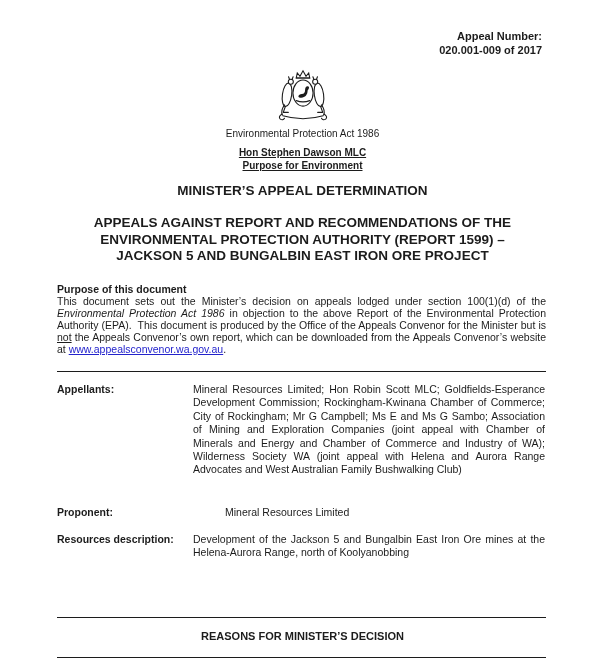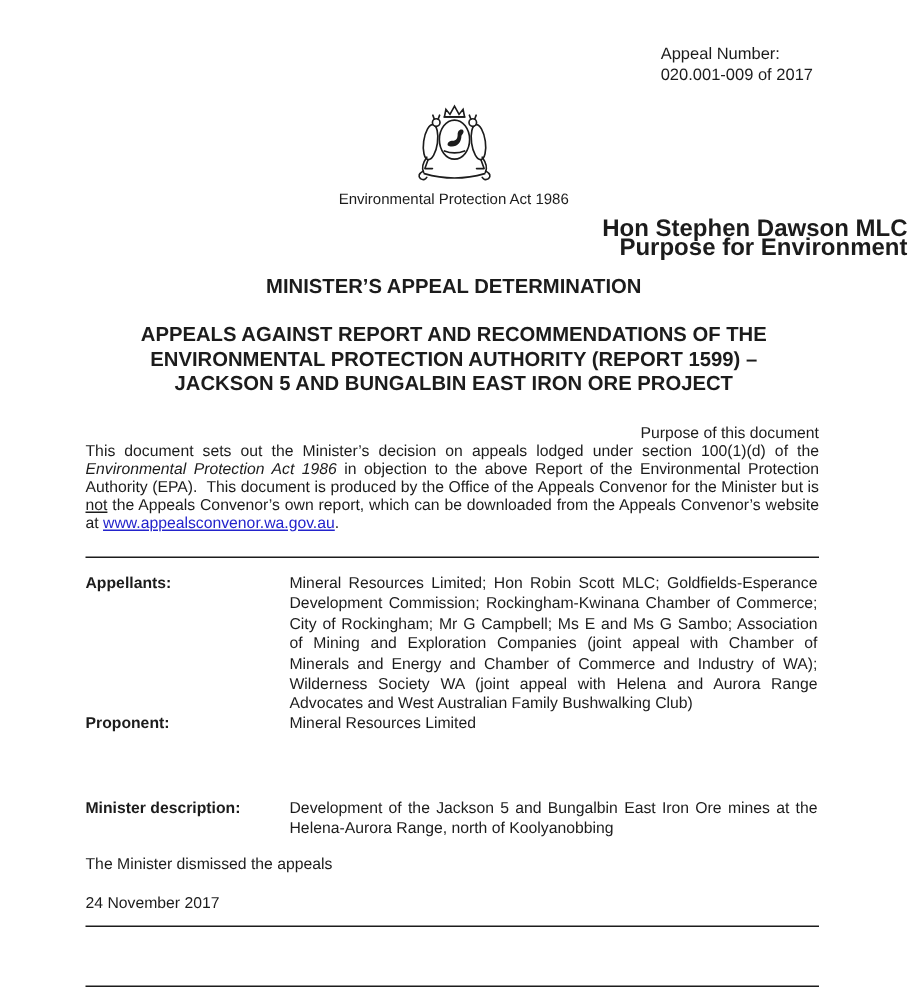--- a/index.html
+++ b/index.html
@@ -6,42 +6,42 @@
   .page{
     position:relative;
     width:605px;height:668px;
     background:#ffffff;
     color:#1c1c1c;
     font-family:"Liberation Sans", sans-serif;
     overflow:hidden;
   }
   .appeal-number{
     position:absolute;top:30px;right:63px;
-    font-weight:normal;font-size:11px;line-height:13.5px;
+    text-align:right;font-weight:bold;font-size:11px;line-height:13.5px;
   }
   .crest-wrap{position:absolute;top:67px;left:0;width:100%;display:flex;justify-content:center;}
   .act-caption{position:absolute;top:128px;left:0;width:100%;text-align:center;font-size:10px;}
-  .minister-block{position:absolute;top:146px;left:0;width:100%;text-align:right;font-weight:bold;font-size:16px;line-height:13px;}
+  .minister-block{position:absolute;top:146px;left:0;width:100%;text-align:center;font-weight:bold;font-size:10px;line-height:13px;text-decoration:underline;}
   .determination-heading{position:absolute;top:183px;left:0;width:100%;text-align:center;font-weight:bold;font-size:13.5px;}
   .appeals-heading{position:absolute;top:215px;left:0;width:100%;text-align:center;font-weight:bold;font-size:13.5px;line-height:16.5px;}
   .purpose{position:absolute;top:284px;left:57px;width:489px;font-size:10.5px;line-height:11.9px;}
-  .purpose-heading{font-weight:normal;text-align:right;}
+  .purpose-heading{font-weight:bold;}
   .purpose-text{text-align:justify;}
   .italic{font-style:italic;}
   .underline{text-decoration:underline;}
   .link{color:#2323cc;text-decoration:underline;cursor:pointer;margin-top:40px;}
   .rule{position:absolute;left:57px;width:489px;border-top:1.5px solid #1c1c1c;height:0;}
   .rule-1{top:371px;}
   .rule-2{top:617px;}
   .rule-3{top:657px;}
   .detail-row{position:absolute;left:57px;width:489px;display:flex;font-size:10.5px;line-height:13.4px;}
   .detail-label{flex:0 0 136px;font-weight:bold;}
   .detail-value{width:352px;text-align:justify;}
   .row-appellants{top:383px;}
-  .row-proponent{top:476px;}
+  .row-proponent{top:506px;gap:32px;}
   .row-proposal{top:533px;}
   .row-decision{top:570px;}
   .row-date{top:596px;}
   .reasons-heading{position:absolute;top:630px;left:0;width:100%;text-align:center;font-weight:bold;font-size:11px;}
   svg .ln{fill:none;stroke:#1c1c1c;stroke-width:1.3;stroke-linecap:round;stroke-linejoin:round;}
   svg .fl{fill:#1c1c1c;stroke:none;}
   svg .wh{fill:#ffffff;stroke:#1c1c1c;stroke-width:1.3;}
 </style>
 </head>
 <body>
@@ -109,30 +109,29 @@
     <div class="detail-label">Appellants:</div>
     <div class="detail-value">Mineral Resources Limited; Hon Robin Scott MLC; Goldfields-Esperance Development Commission; Rockingham-Kwinana Chamber of Commerce; City of Rockingham; Mr G Campbell; Ms E and Ms G Sambo; Association of Mining and Exploration Companies (joint appeal with Chamber of Minerals and Energy and Chamber of Commerce and Industry of WA); Wilderness Society WA (joint appeal with Helena and Aurora Range Advocates and West Australian Family Bushwalking Club)</div>
   </div>
 
   <div class="detail-row row-proponent">
     <div class="detail-label">Proponent:</div>
     <div class="detail-value">Mineral Resources Limited</div>
   </div>
 
   <div class="detail-row row-proposal">
-    <div class="detail-label">Minister description:</div>
+    <div class="detail-label">Resources description:</div>
     <div class="detail-value">Development of the Jackson 5 and Bungalbin East Iron Ore mines at the Helena-Aurora Range, north of Koolyanobbing</div>
   </div>
 
   <div class="detail-row row-decision">
-    <div class="detail-value">The Minister dismissed the appeals</div>
   </div>
 
   <div class="detail-row row-date">
-    <div class="detail-value">24 November 2017</div>
   </div>
 
   <div class="rule rule-2"></div>
 
+  <div class="reasons-heading">REASONS FOR MINISTER’S DECISION</div>
 
   <div class="rule rule-3"></div>
 
 </div>
 
 </body></html>

